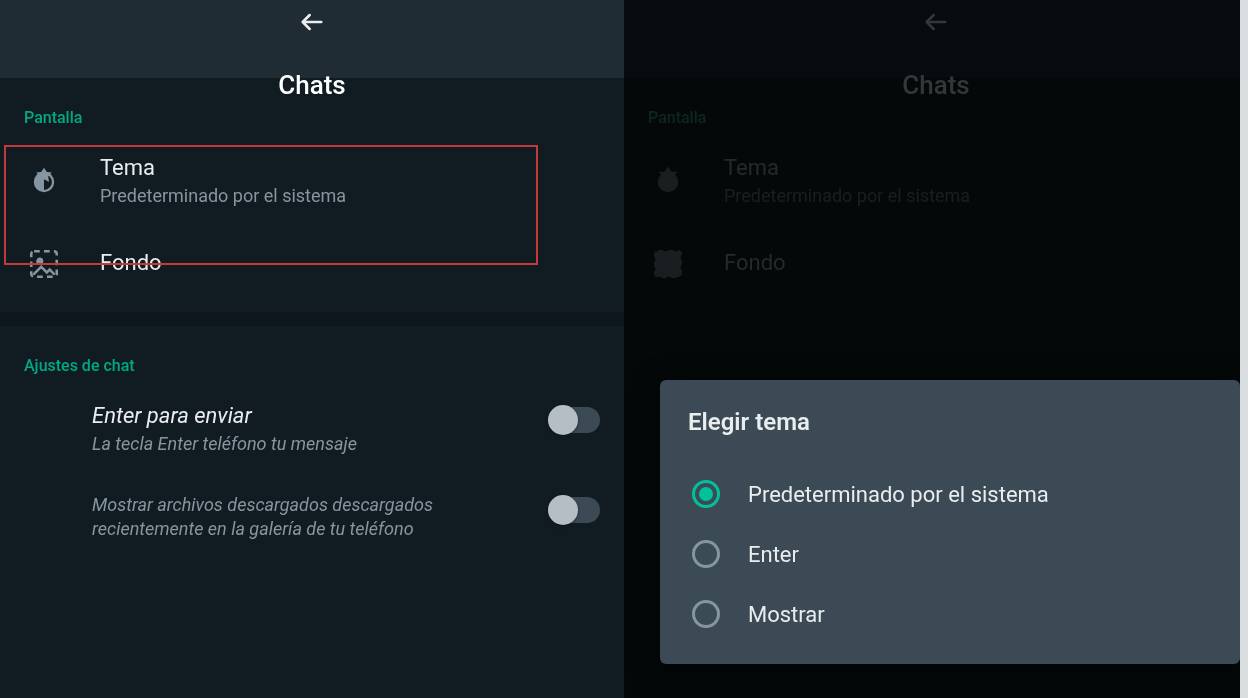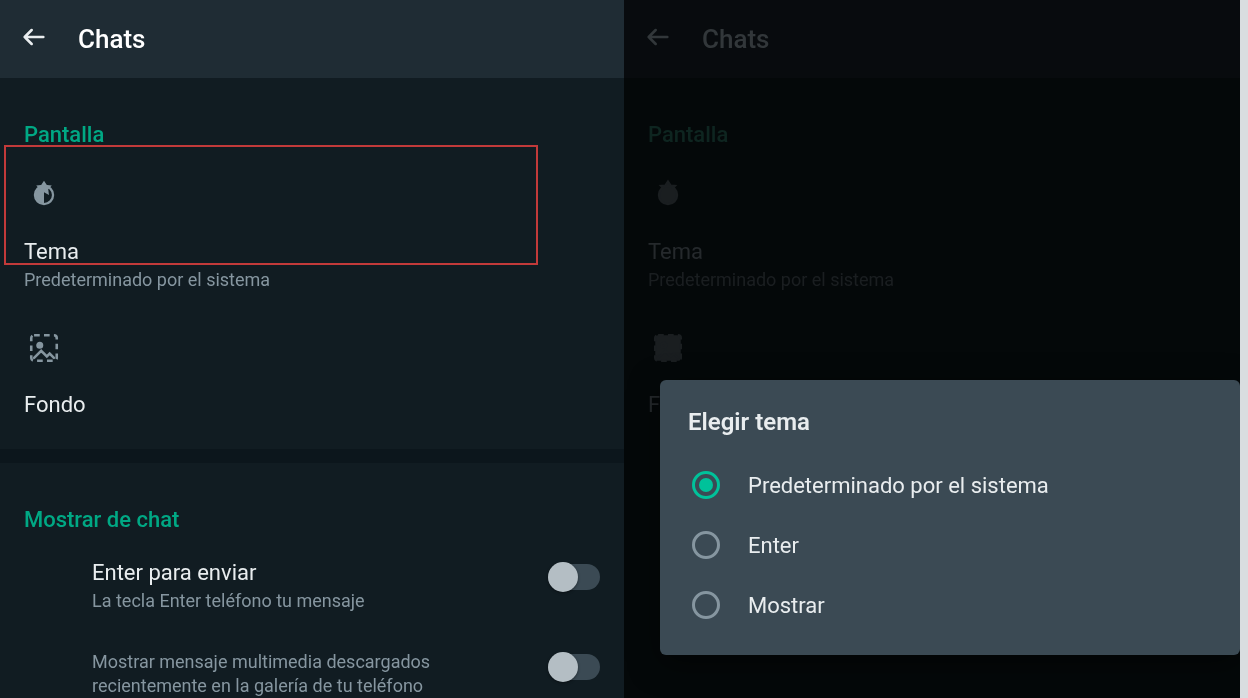--- a/index.html
+++ b/index.html
@@ -24,47 +24,46 @@
     position: absolute;
     inset: 0;
     background: rgba(0,0,0,0.55);
     pointer-events: none;
   }
   .header {
     height: 78px;
     background: #1f2c34;
     display: flex;
     align-items: center;
-    padding: 0 20px;
+    padding: 8px 20px;
     gap: 30px;
+    flex-direction: column;
   }
   .panel-right .header { background: #121a20; }
   .back-arrow svg { width: 28px; height: 28px; }
   .header-title {
     color: #ffffff;
     font-size: 26px;
     font-weight: 500;
   }
   .panel-right .header-title { color: #6f7a80; }
   .panel-right .back-arrow svg path { stroke:#6f7a80; }
   .section-label {
     color: #00a884;
-    font-size: 22px;
+    font-size: 16px;
     font-weight: 500;
     padding: 30px 24px 10px 24px;
-    margin-top: 14px;
   }
   .panel-right .section-label { color: #1f5247; }
   .setting-row {
     display: flex;
-    align-items: flex-start;
+    align-items: center;
     padding: 18px 24px;
-    gap: 24px;
+    gap: 36px;
     position: relative;
-    flex-direction: column;
   }
   .setting-icon {
     width: 40px; height: 40px;
     display:flex; align-items:center; justify-content:center;
     flex-shrink:0;
   }
   .setting-icon svg { width: 34px; height: 34px; }
   .setting-texts { flex: 1; }
   .setting-title {
     color: #e9edef;
@@ -91,21 +90,21 @@
     height: 14px;
     background: #0c161c;
     margin: 10px 0 0 0;
   }
   .chat-settings-row {
     display: flex;
     align-items: flex-start;
     padding: 18px 24px 18px 92px;
     gap: 20px;
   }
-  .chat-settings-row .setting-texts { flex: 1; }
+  .chat-settings-row .setting-texts { flex: 1; font-style: italic; }
   .toggle {
     width: 52px; height: 26px;
     background: #3b4a54;
     border-radius: 13px;
     position: relative;
     flex-shrink: 0;
     margin-top: 4px;
   }
   .toggle-knob {
     position: absolute;
@@ -121,21 +120,21 @@
     top: 380px;
     background: #3b4a54;
     border-radius: 6px;
     padding: 28px 28px 20px 28px;
     box-shadow: 0 8px 30px rgba(0,0,0,.5);
   }
   .dialog-title {
     color: #e9edef;
     font-size: 24px;
     font-weight: 600;
-    margin-bottom: 19px;
+    margin-bottom: 28px;
   }
   .radio-row {
     display: flex;
     align-items: center;
     gap: 28px;
     padding: 16px 4px;
   }
   .radio {
     width: 28px; height: 28px;
     border: 3px solid #8696a0;
@@ -194,35 +193,35 @@
           <path d="M5 19l5-5 4 4 2-2 3 3" stroke-linecap="round"></path>
         </svg>
     </span>
     <div class="setting-texts">
       <div class="setting-title">Fondo</div>
     </div>
   </div>
 
   <div class="divider"></div>
 
-  <div class="section-label">Mostrar de chat</div>
+  <div class="section-label">Ajustes de chat</div>
 
   <div class="chat-settings-row">
     <div class="setting-texts">
       <div class="setting-title">Enter para enviar</div>
       <div class="setting-sub">La tecla Enter teléfono tu mensaje</div>
     </div>
     <div class="toggle">
         <div class="toggle-knob"></div>
       </div>
   </div>
 
   <div class="chat-settings-row">
     <div class="setting-texts">
-      <div class="setting-sub">Mostrar mensaje multimedia descargados recientemente en la galería de tu teléfono</div>
+      <div class="setting-sub">Mostrar archivos descargados descargados recientemente en la galería de tu teléfono</div>
     </div>
     <div class="toggle">
         <div class="toggle-knob"></div>
       </div>
   </div>
 
   <div class="highlight-box"></div>
 </div>
 
 <div class="panel panel-right">

